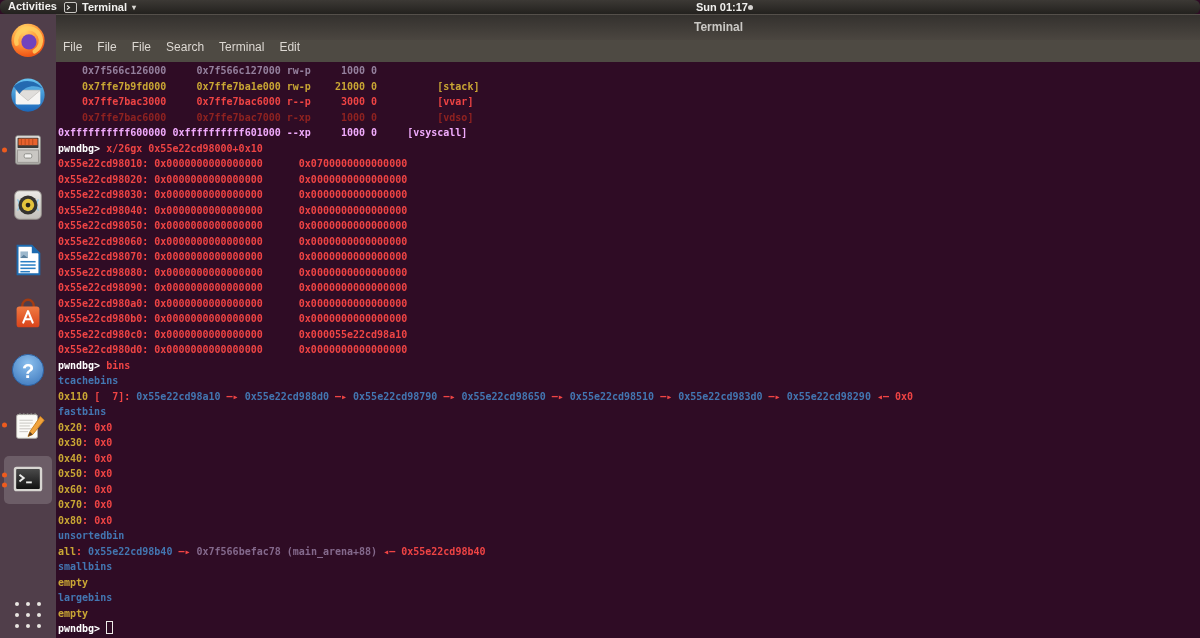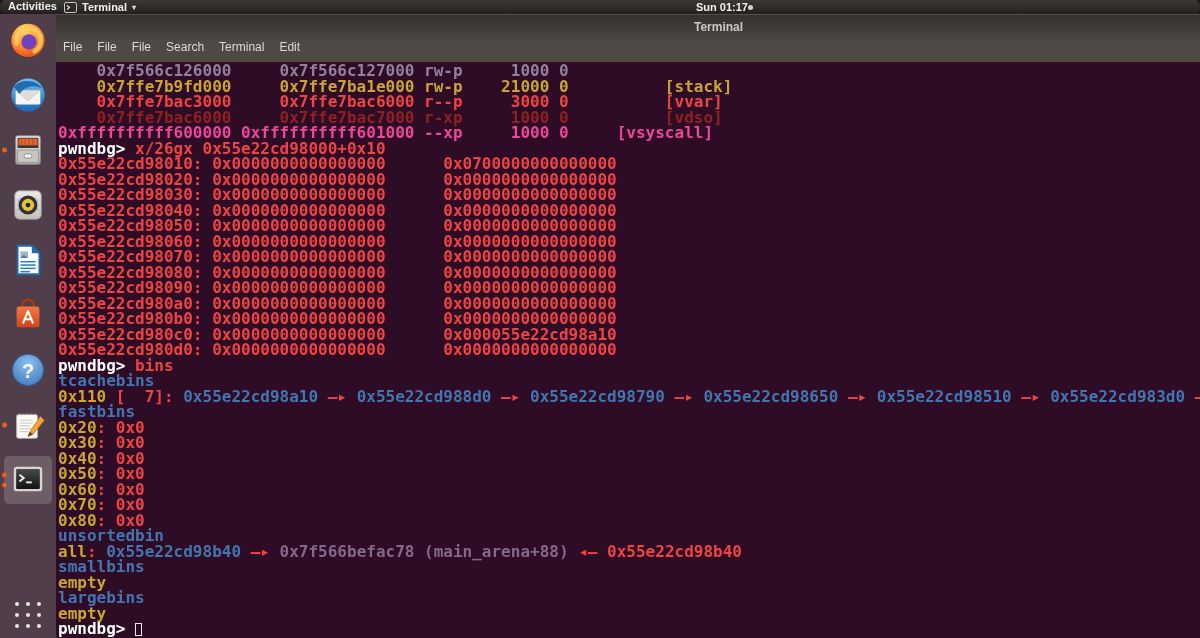--- a/index.html
+++ b/index.html
@@ -34,29 +34,29 @@
 
   
   .window { position:absolute; left:56px; top:14px; right:0; bottom:0; }
   .titlebar { position:relative; height:26px; background:linear-gradient(#34312e,#4b4640);
               border-top:1px solid rgba(255,255,255,.06); }
   .titlebar .title { position:absolute; left:638px; top:5px; font-size:12px; font-weight:bold; color:#cac8c4; }
   .menubar { height:22px; background:#4e4a43; display:flex; gap:15px;
              padding-left:7px; font-size:12px; color:#ddd9d3; }
   .menubar .menu { cursor:default; }
   .content { height:576px; background:#2f0c25; padding:1px 0 0 2px;
-             font-family:"DejaVu Sans Mono", monospace; font-size:16px; font-weight:bold;
+             font-family:"DejaVu Sans Mono", monospace; font-size:10px; font-weight:bold;
              line-height:15.5px; white-space:pre; color:#f2f1ef; overflow:hidden; }
   .tline { height:15.5px; }
 
   .c-mut { color:#94809d; }
   .c-yel { color:#c9a634; }
   .c-wht { color:#ef4444; }
   .c-dred{ color:#8f2220; }
-  .c-red { color:#ec4899; }
+  .c-red { color:#f0abfc; }
   .c-prm { color:#ffffff; }
   .c-blu { color:#4376b1; }
   .c-pur { color:#84698c; }
   .c-cur { display:inline-block; width:7px; height:13px; border:1px solid #eceae7;
            vertical-align:-2px; background:transparent; }
 </style>
 </head>
 <body>
 
 <div class="stage">

